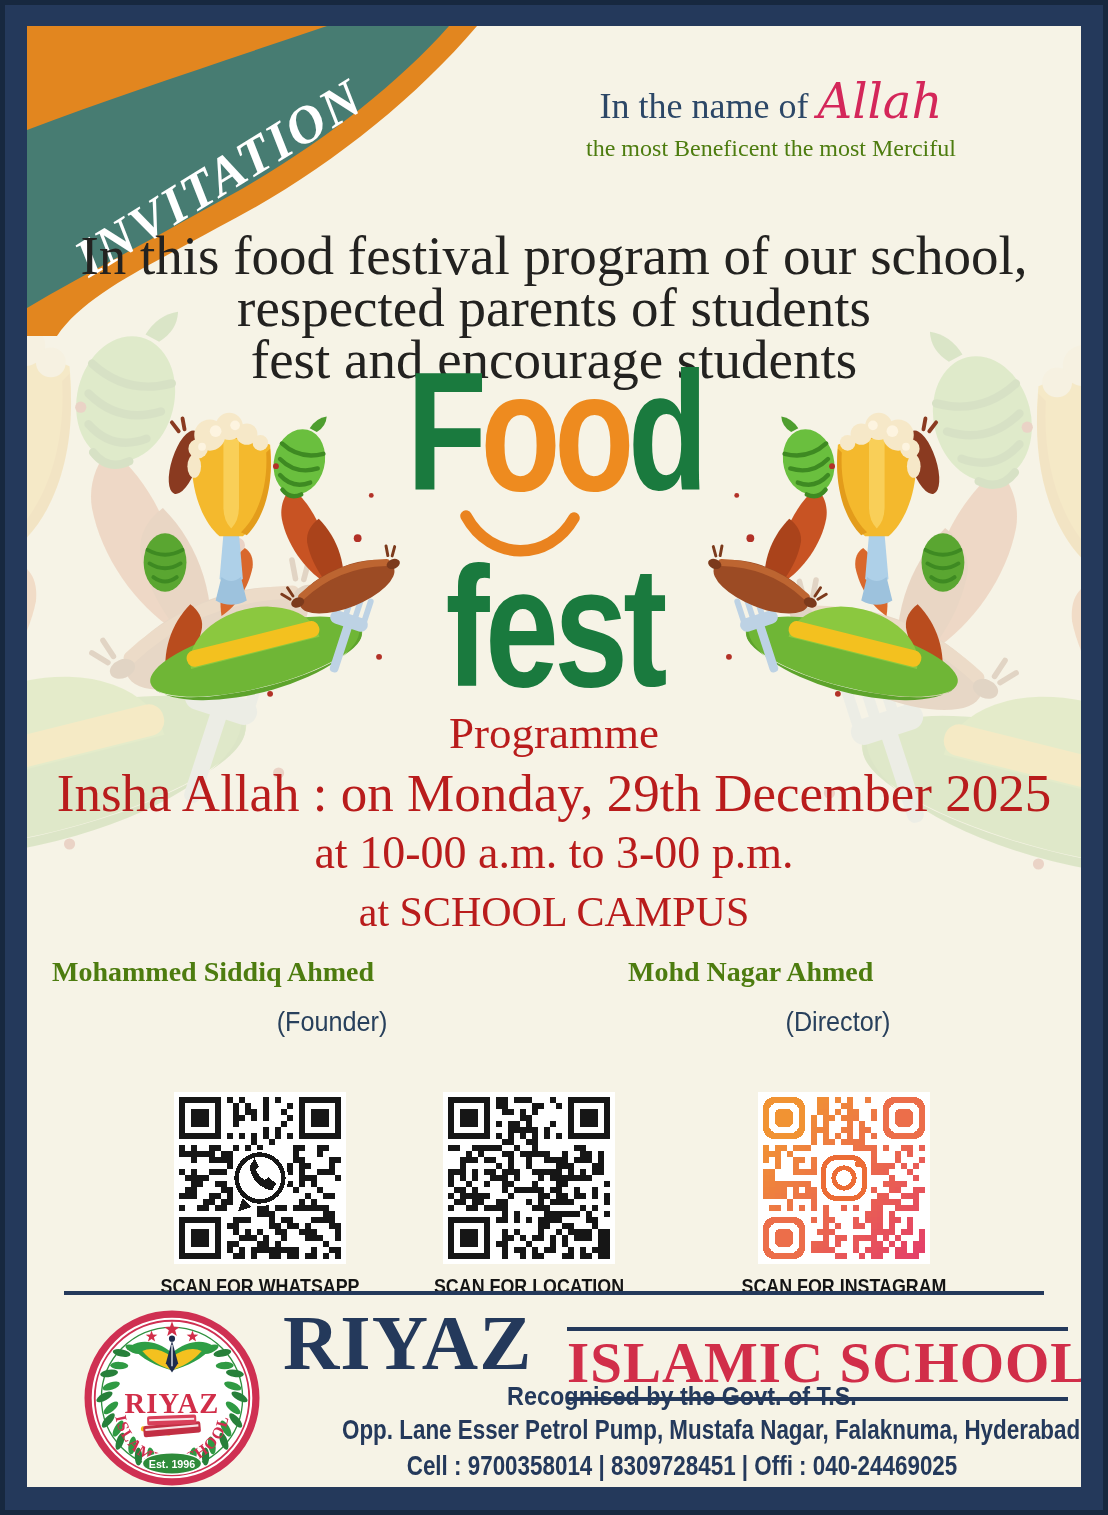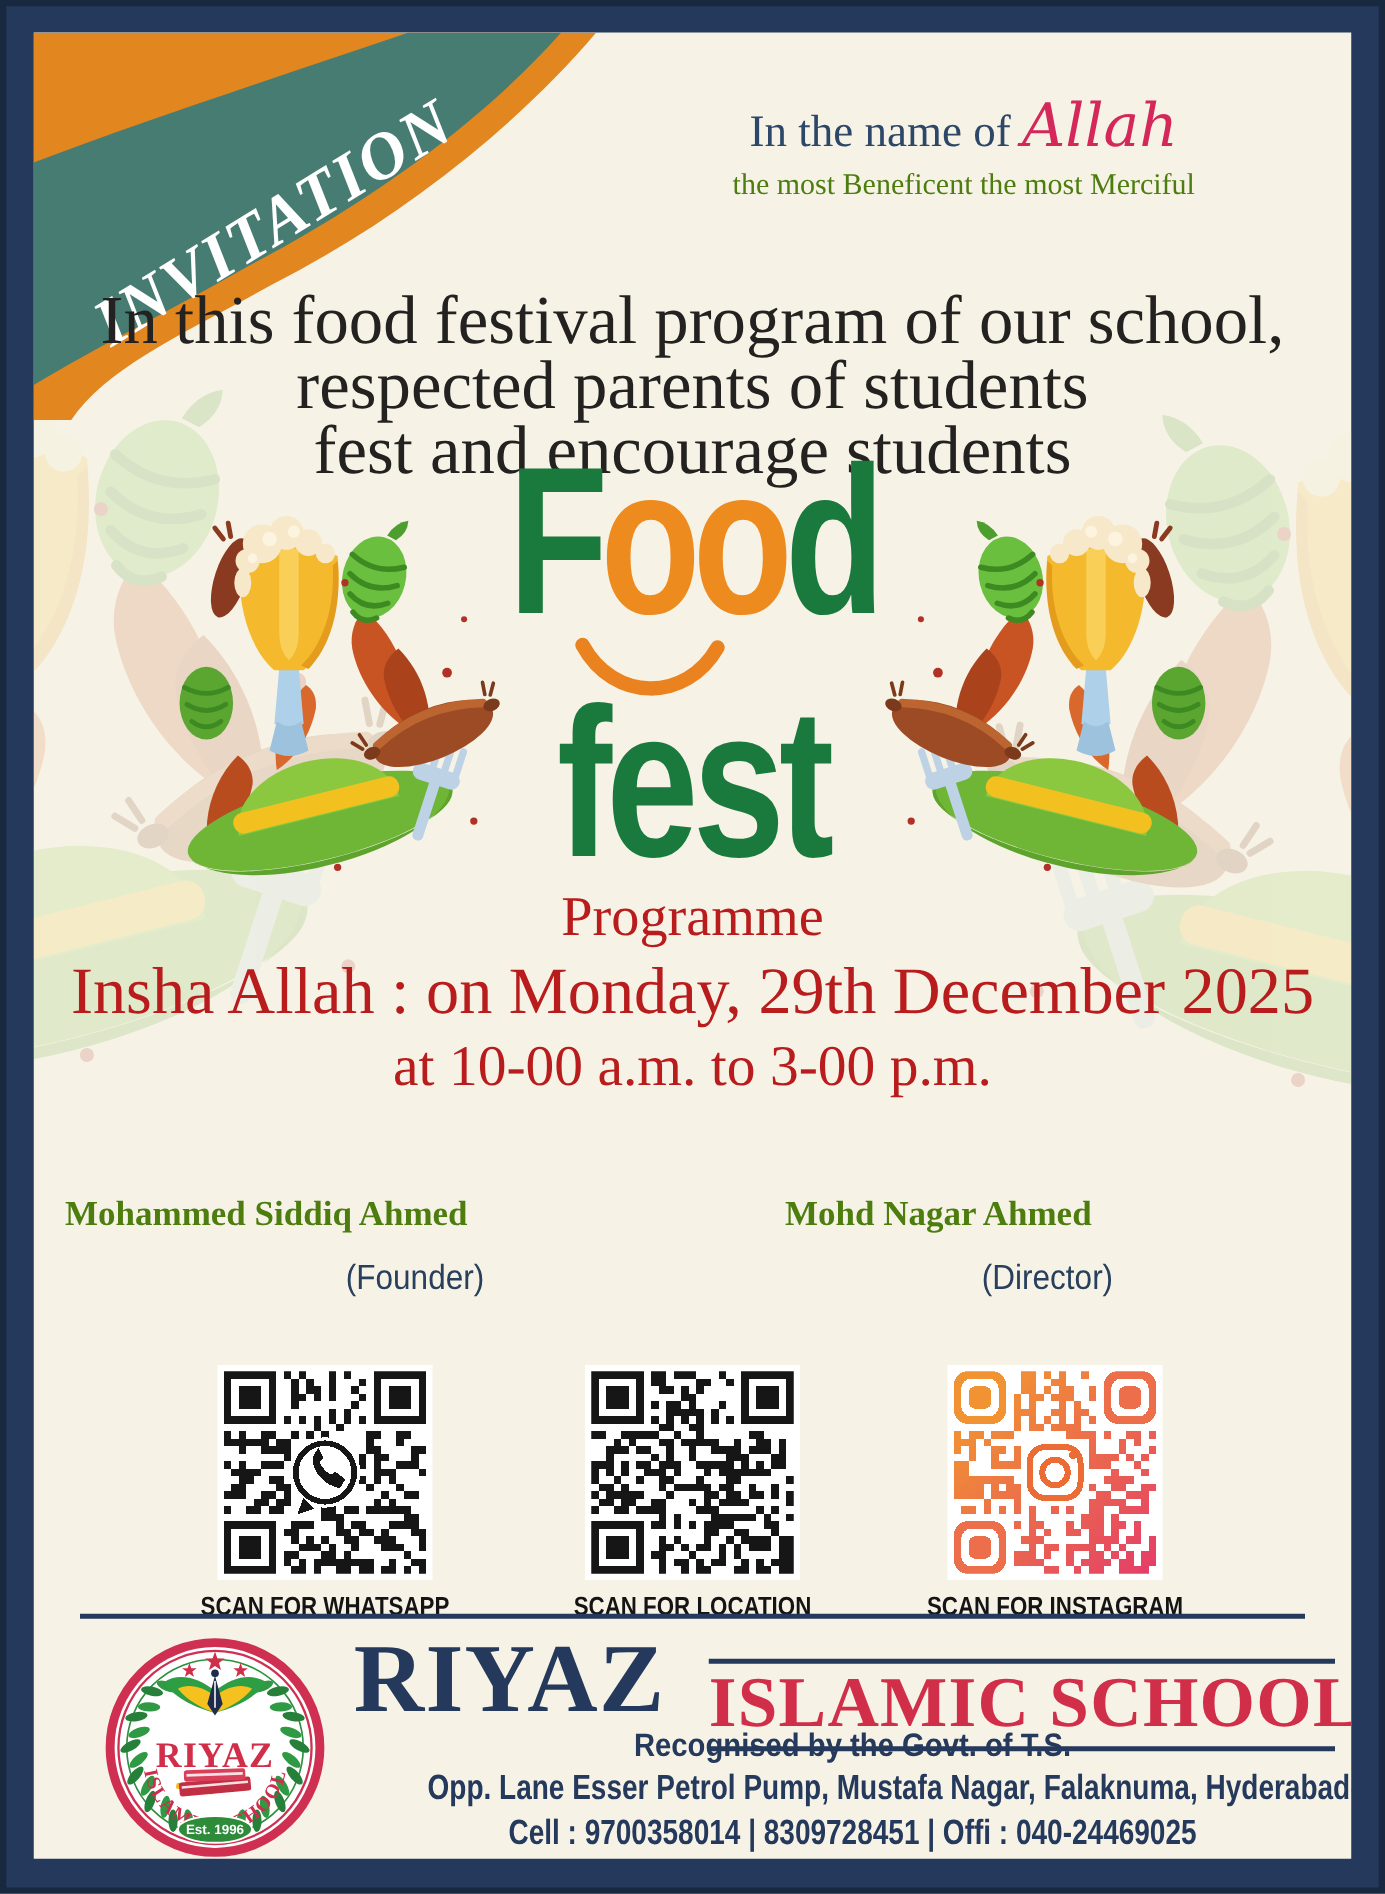--- a/index.html
+++ b/index.html
@@ -140,20 +140,21 @@
     <svg class="abs" style="left:432px;top:482px" width="122" height="58" viewBox="0 0 122 58">
       <path d="M7,8 C32,54 90,54 115,10" fill="none" stroke="#ea831f" stroke-width="11.5" stroke-linecap="round"></path>
     </svg>
     <div class="line" style="top:516px">
       <span class="fw green" style="font-size:170px;letter-spacing:-6px">fest</span>
     </div>
 
     <div class="line navy" style="top:680px;font-size:45px">Programme</div>
     <div class="line navy" style="top:736px;font-size:53px">Insha Allah : on Monday, 29th December 2025</div>
     <div class="line navy" style="top:799px;font-size:46px">at 10-00 a.m. to 3-00 p.m.</div>
+    <div class="line navy" style="top:861px;font-size:42px">at SCHOOL CAMPUS</div>
 
     <div class="nameline" style="left:25px;top:930px;width:560px">Mohammed Siddiq Ahmed</div>
     <div class="roleline cond9" style="left:25px;top:980px;width:560px">(Founder)</div>
     <div class="nameline" style="left:601px;top:930px;width:420px">Mohd Nagar Ahmed</div>
     <div class="roleline cond9" style="left:601px;top:980px;width:420px">(Director)</div>
 
     <div class="qr-item" style="left:147px">
       <div class="qr-box">
           <svg viewBox="0 0 27 27" shape-rendering="crispEdges">
             <rect x="8" y="0" width="1" height="1" fill="#161616"></rect>
@@ -364,21 +365,21 @@
             <rect x="1" y="21" width="5" height="5" rx="0" fill="#ffffff"></rect>
             <rect x="2" y="22" width="3" height="3" rx="0" fill="#161616"></rect>
             <circle cx="13.5" cy="13.5" r="4.7" fill="#fff"></circle>
             <circle cx="13.5" cy="13.5" r="3.9" fill="none" stroke="#161616" stroke-width="0.75"></circle>
             <path d="M10.6,16.9 L9.8,19.1 L12.1,18.3 Z" fill="#161616"></path>
             <path d="M11.9,11.4 c-0.3,1.9 1.6,3.9 3.6,4.2 l0.7,-1.2 -1.3,-1 -0.6,0.4 c-0.7,-0.4 -1.2,-0.9 -1.5,-1.7 l0.5,-0.5 -0.7,-1.4 z" fill="#161616"></path>
           </svg>
         </div>
       <div class="qr-label">SCAN FOR WHATSAPP</div>
     </div>
-    <div class="qr-item" style="left:441px">
+    <div class="qr-item" style="left:416px">
       <div class="qr-box">
           <svg viewBox="0 0 27 27" shape-rendering="crispEdges">
             <rect x="8" y="0" width="1" height="1" fill="#161616"></rect>
             <rect x="9" y="0" width="1" height="1" fill="#161616"></rect>
             <rect x="11" y="0" width="1" height="1" fill="#161616"></rect>
             <rect x="12" y="0" width="1" height="1" fill="#161616"></rect>
             <rect x="13" y="0" width="1" height="1" fill="#161616"></rect>
             <rect x="17" y="0" width="1" height="1" fill="#161616"></rect>
             <rect x="8" y="1" width="1" height="1" fill="#161616"></rect>
             <rect x="9" y="1" width="1" height="1" fill="#161616"></rect>

